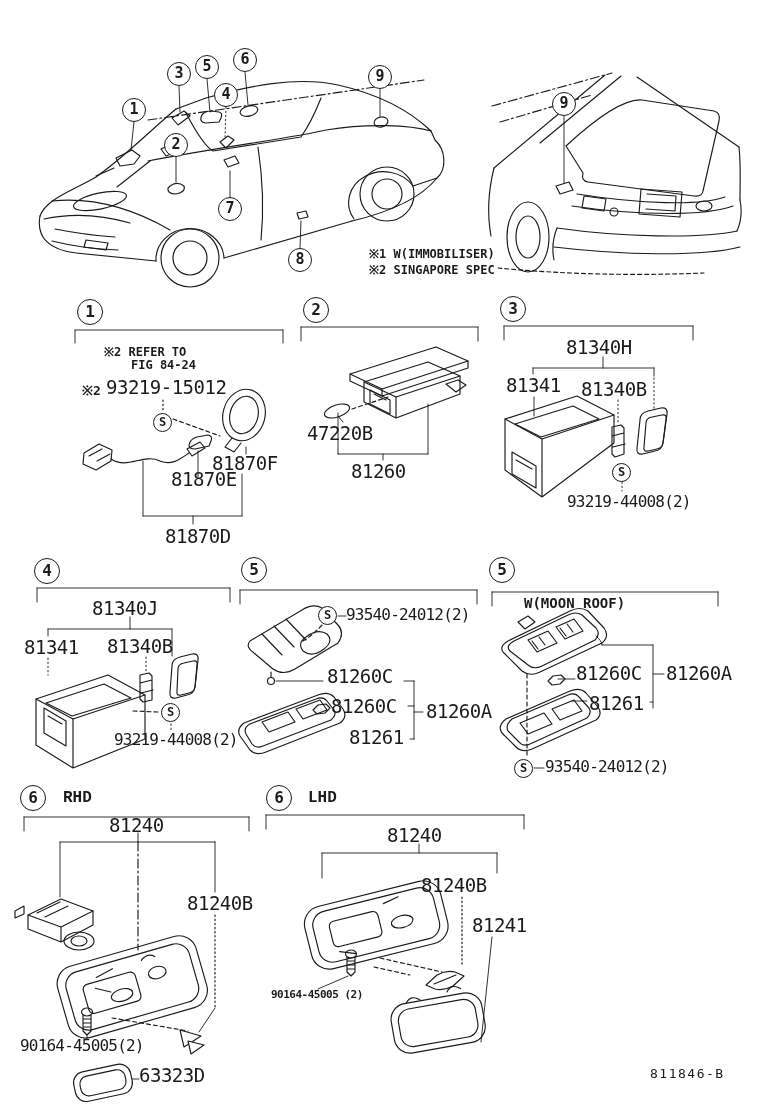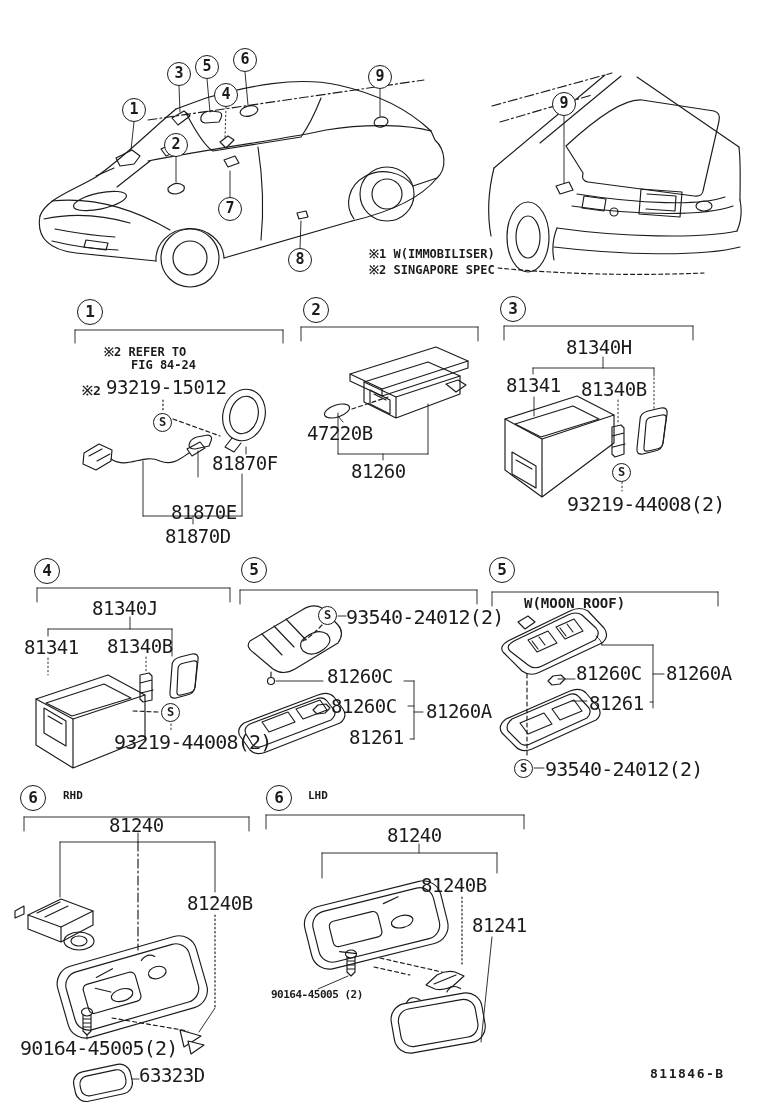--- a/index.html
+++ b/index.html
@@ -11,27 +11,27 @@
   svg.art .dash{stroke-dasharray:4 3;}
   svg.art .dot{stroke-dasharray:1.5 2.6;}
   svg.art .dd{stroke-dasharray:9 3 2 3;}
   svg.art .fw{fill:#ffffff;}
   .co{position:absolute;width:24px;height:24px;border:1.6px solid #1b1b1b;border-radius:50%;
       text-align:center;line-height:21px;font-size:15px;font-weight:bold;background:#fff;box-sizing:border-box;}
   .co.big{width:26px;height:26px;line-height:23px;font-size:16px;}
   .ssym{position:absolute;width:19px;height:19px;border:1.5px solid #1b1b1b;border-radius:50%;
       text-align:center;line-height:16px;font-size:12px;font-weight:bold;background:#fff;box-sizing:border-box;}
   .pn{position:absolute;font-size:19px;font-weight:normal;letter-spacing:-0.5px;white-space:nowrap;}
-  .pn.sm{font-size:20px;letter-spacing:-0.8px;}
+  .pn.sm{font-size:16px;letter-spacing:-0.8px;}
   .note{position:absolute;font-size:12px;font-weight:bold;white-space:nowrap;}
   .pref{position:absolute;font-size:13px;font-weight:bold;white-space:nowrap;}
   .variant{position:absolute;font-size:14px;font-weight:bold;white-space:nowrap;}
-  .variant.big{font-size:11px;}
+  .variant.big{font-size:16px;font-family:Liberation Mono, monospace;}
   .tiny{position:absolute;font-size:11px;font-weight:bold;letter-spacing:-0.5px;white-space:nowrap;}
-  .doccode{position:absolute;font-size:13px;font-weight:bold;letter-spacing:1.5px;white-space:nowrap;}
+  .doccode{position:absolute;font-size:13px;font-weight:normal;letter-spacing:1.5px;white-space:nowrap;}
 </style>
 </head>
 <body>
 
 <div class="canvas">
 
 <svg class="art" width="760" height="1112" viewBox="0 0 760 1112">
 
   <g>
     <path d="M40,216 C36,238 50,250 76,253 L156,261"></path>
@@ -255,21 +255,21 @@
 <div class="note" style="left:369px;top:245px">※1 W(IMMOBILISER)</div>
 <div class="note" style="left:369px;top:261px">※2 SINGAPORE SPEC</div>
 
 <div class="co big" style="left:77px;top:299px">1</div>
 <div class="note" style="left:104px;top:343px">※2 REFER TO</div>
 <div class="note" style="left:131px;top:358px">FIG 84-24</div>
 <div class="pref" style="left:82px;top:381px">※2</div>
 <div class="pn" style="left:106px;top:376px">93219-15012</div>
 <div class="ssym" style="left:153px;top:413px">S</div>
 <div class="pn" style="left:212px;top:452px">81870F</div>
-<div class="pn" style="left:171px;top:501px">81870E</div>
+<div class="pn" style="left:171px;top:468px">81870E</div>
 <div class="pn" style="left:165px;top:525px">81870D</div>
 
 <div class="co big" style="left:303px;top:297px">2</div>
 <div class="pn" style="left:307px;top:422px">47220B</div>
 <div class="pn" style="left:351px;top:460px">81260</div>
 
 <div class="co big" style="left:500px;top:296px">3</div>
 <div class="pn" style="left:566px;top:336px">81340H</div>
 <div class="pn" style="left:506px;top:374px">81341</div>
 <div class="pn" style="left:581px;top:378px">81340B</div>

